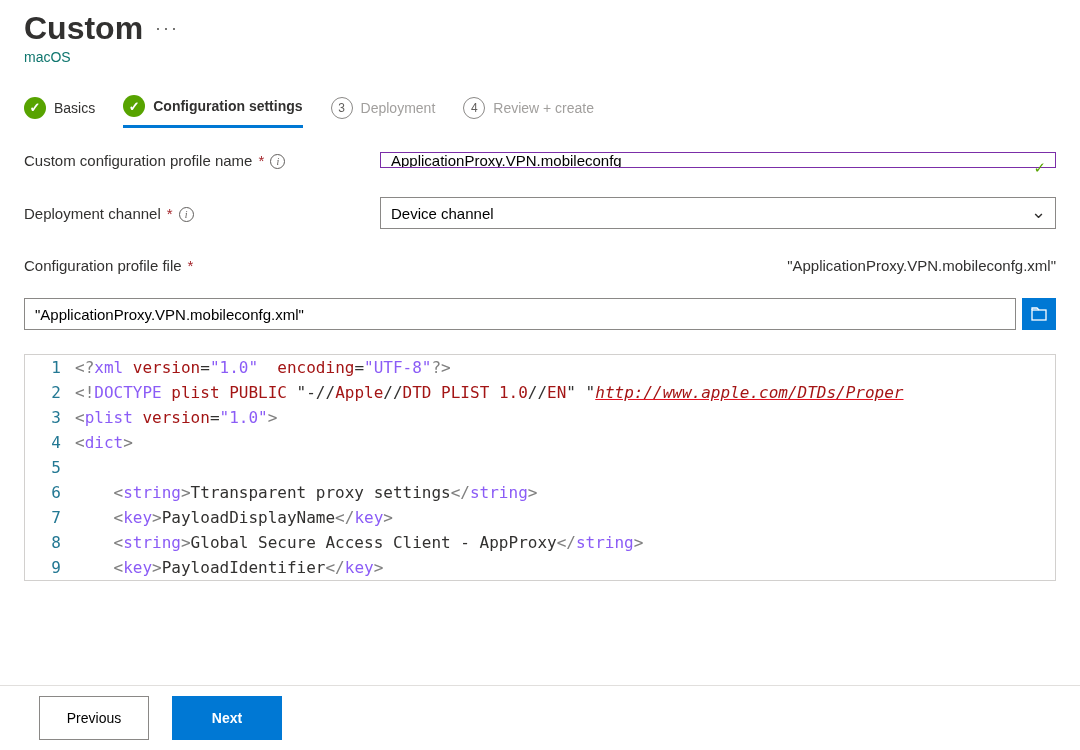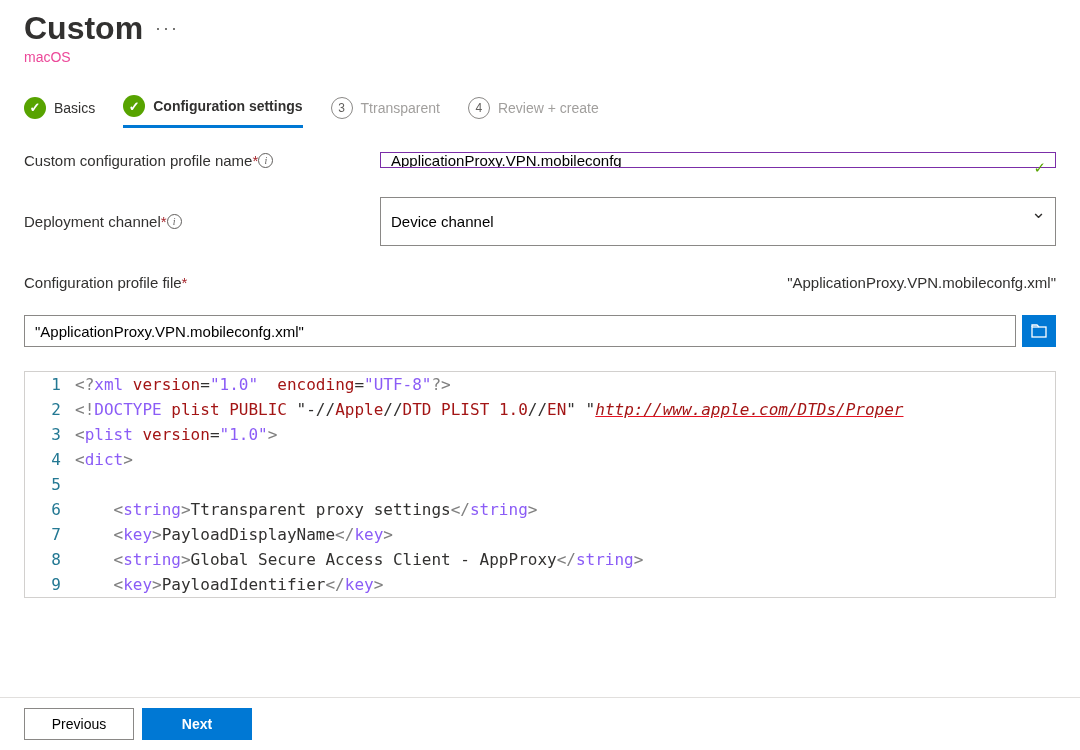--- a/index.html
+++ b/index.html
@@ -10,56 +10,56 @@
     background: #fff;
     width: 1080px;
     height: 750px;
     overflow: hidden;
     position: relative;
   }
   .header { padding: 10px 24px 0 24px; }
   .title-row { display: flex; align-items: center; gap: 12px; }
   .title { font-size: 32px; font-weight: 600; }
   .ellipsis { font-size: 18px; color: #605e5c; letter-spacing: 2px; cursor: pointer; }
-  .subtitle { font-size: 14px; color: #ec4899; margin-top: 2px; }
+  .subtitle { font-size: 14px; color: #0f766e; margin-top: 2px; }
   .wizard { display: flex; align-items: center; gap: 28px; padding: 30px 24px 8px 24px; }
   .wizard-step { display: flex; align-items: center; gap: 8px; cursor: pointer; padding-bottom: 8px; }
   .wizard-step.active { border-bottom: 3px solid #0078d4; font-weight: 600; }
   .wizard-step .num {
     width: 22px; height: 22px; border-radius: 50%;
     border: 1px solid #8a8886; display: flex; align-items: center; justify-content: center;
     font-size: 12px; color: #605e5c;
   }
   .wizard-step .check {
     width: 22px; height: 22px; border-radius: 50%;
     background: #57a300; display: flex; align-items: center; justify-content: center;
     color: #fff; font-size: 13px; font-weight: bold;
   }
   .wizard-step.disabled { color: #a19f9d; }
   .form-area { padding: 16px 24px 0 24px; }
   .form-row { display: flex; align-items: center; margin-bottom: 28px; }
-  .form-label { width: 356px; display: flex; align-items: center; font-size: 15px; }
+  .form-label { width: 356px; display: flex; align-items: flex-end; gap: 6px; font-size: 15px; }
   .req { color: #a4262c; }
   .info-icon {
     width: 15px; height: 15px; border: 1px solid #605e5c; border-radius: 50%;
     display: inline-flex; align-items: center; justify-content: center;
     font-size: 10px; color: #605e5c; font-family: serif; font-style: italic;
   }
   .form-field { flex: 1; position: relative; }
   .text-input {
     width: 100%; height: 16px; padding: 0 30px 0 10px;
     font-size: 15px; border: 1px solid #8a8886;
     font-family: inherit;
   }
   .text-input.valid { border: 1px solid #7b2ea8; }
   .check-valid {
     position: absolute; right: 10px; top: 7px; color: #57a300; font-size: 15px;
   }
   .select {
-    width: 100%; height: 49px; padding: 0 30px 0 10px;
+    width: 100%; height: 32px; padding: 0 30px 0 10px;
     font-size: 15px; border: 1px solid #8a8886; background: #fff;
     appearance: none; font-family: inherit; cursor: pointer;
   }
   .chevron {
     position: absolute; right: 10px; top: 4px; font-size: 18px; color: #323130; pointer-events: none;
   }
   .file-row { display: flex; align-items: center; justify-content: space-between; margin-bottom: 24px; }
   .file-name-right { font-size: 15px; }
   .file-input-row { display: flex; gap: 6px; margin-bottom: 24px; }
   .file-path-input {
@@ -88,23 +88,23 @@
   .c-red { color: #a31515; }
   .c-blue { color: #8b5cf6; }
   .c-gray { color: #808080; }
   .c-link { color: #a31515; text-decoration: underline; text-decoration-color: #e81123; font-style: italic; }
   .footer {
     position: absolute; bottom: 0; left: 0; right: 0;
     border-top: 1px solid #e1dfdd; padding: 10px 24px;
     display: flex; gap: 8px; background: #fff;
   }
   .btn {
-    min-width: 110px; height: 32px; padding: 0 18px;
+    min-width: 110px; height: 44px; padding: 0 18px;
     font-size: 14px; border: 1px solid #8a8886;
-    background: #fff; cursor: pointer; font-family: inherit;
+    background: #fff; cursor: pointer; font-family: inherit; margin-left: 15px;
   }
   .btn.primary { background: #0078d4; color: #fff; border-color: #0078d4; font-weight: 600; }
 </style>
 </head>
 <body>
 
 <div class="header">
   <div class="title-row">
     <h1 class="title">Custom</h1>
     <span class="ellipsis">···</span>
@@ -116,21 +116,21 @@
   <div class="wizard-step">
     <span class="check">✓</span>
     <span>Basics</span>
   </div>
   <div class="wizard-step active">
     <span class="check">✓</span>
     <span>Configuration settings</span>
   </div>
   <div class="wizard-step disabled">
     <span class="num">3</span>
-    <span>Ttransparent</span>
+    <span>Deployment</span>
   </div>
   <div class="wizard-step disabled">
     <span class="num">4</span>
     <span>Review + create</span>
   </div>
 </div>
 
 <div class="form-area">
   <div class="form-row">
     <div class="form-label">

